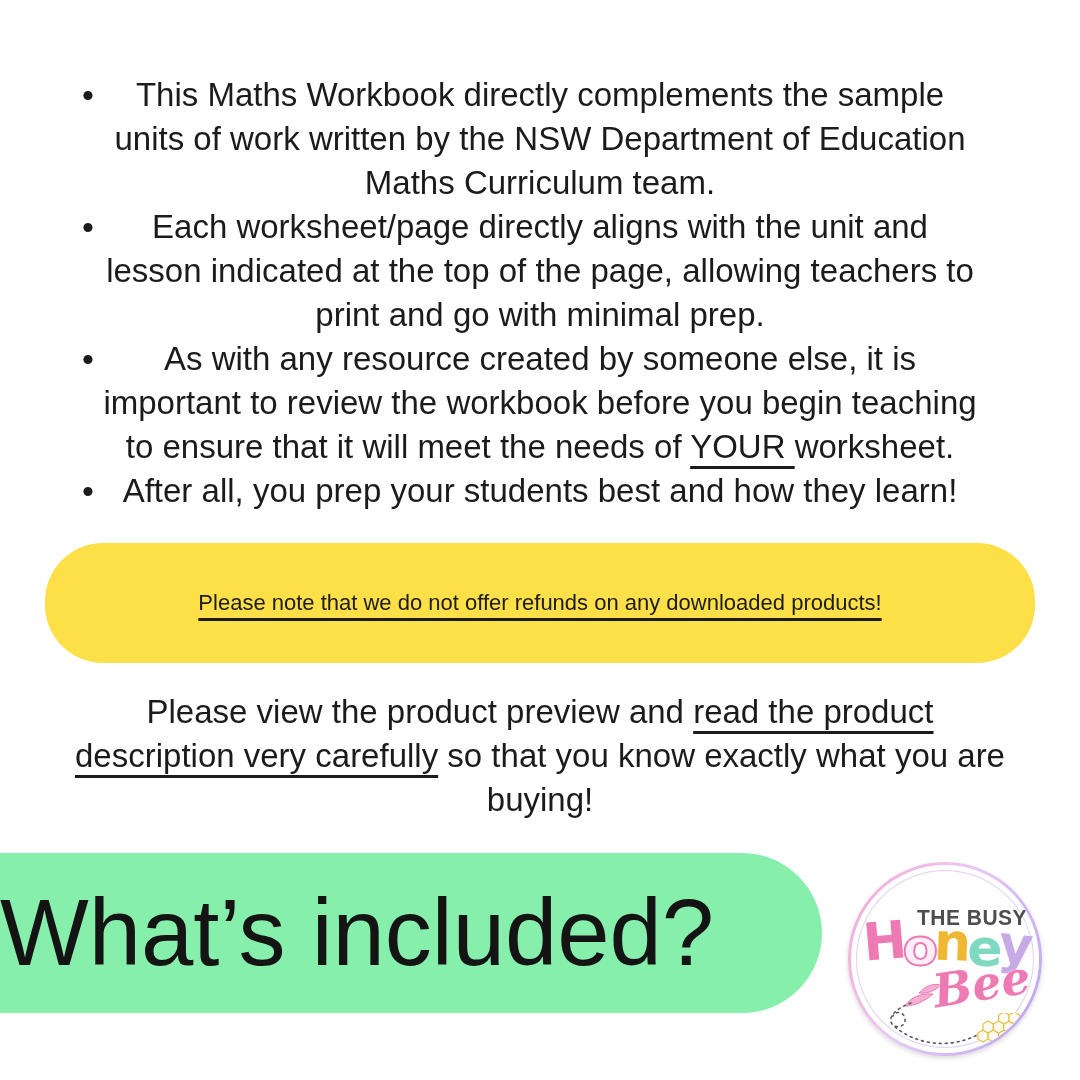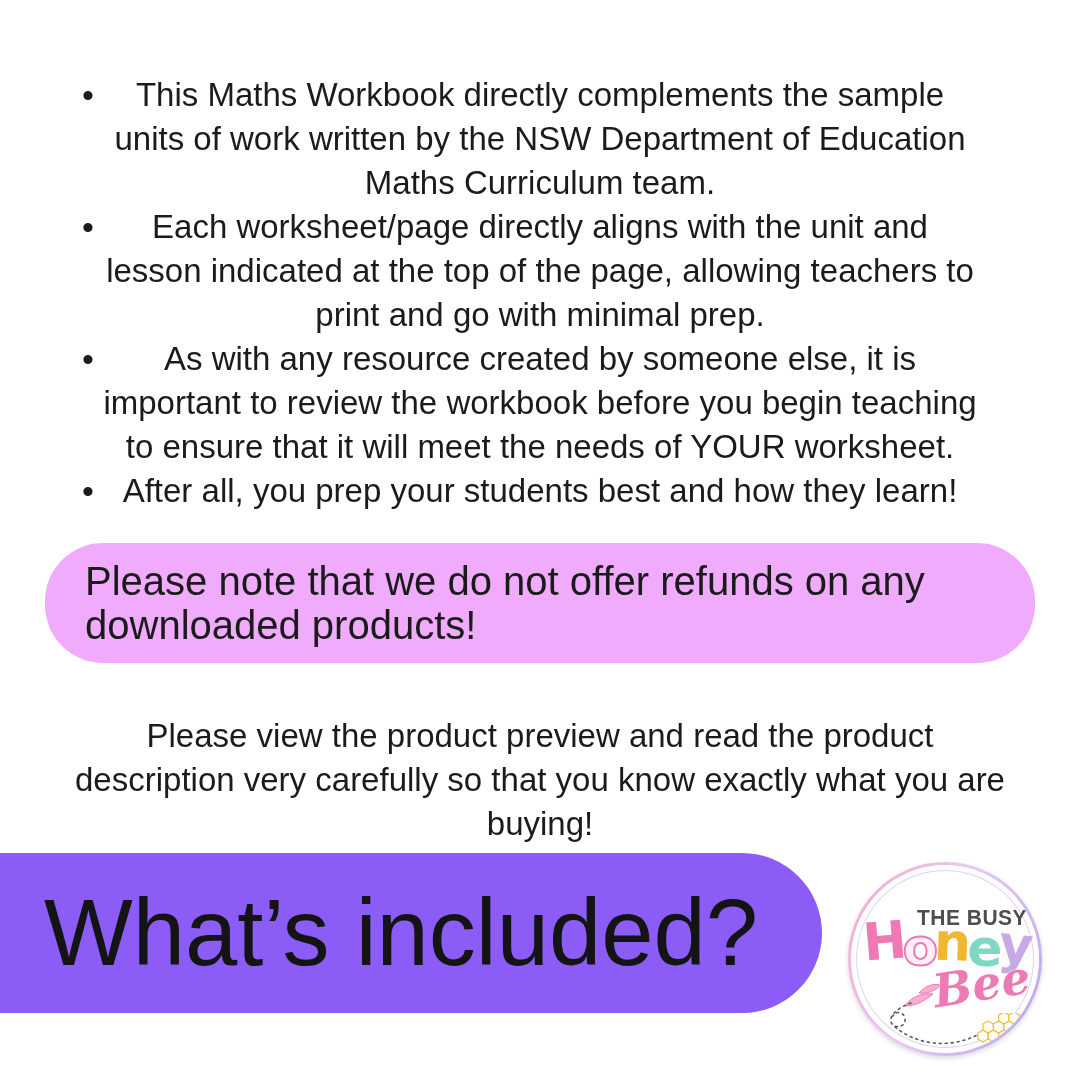--- a/index.html
+++ b/index.html
@@ -25,57 +25,56 @@
     position: relative;
     text-align: center;
     padding: 0 42px;
   }
   .bullets .marker {
     position: absolute;
     left: 22px; top: 0;
     font-size: 34px;
   }
   .ul {
+    text-decoration: underline;
     text-decoration-thickness: 3px;
     text-underline-offset: 8px;
   }
 
   
   .note-box {
     position: absolute;
     left: 45px; top: 543px;
     width: 990px; height: 120px;
-    background: #f0abfc;
+    background: #fde047;
     border-radius: 58px;
     display: flex; align-items: center; justify-content: center;
     text-align: left;
-    font-size: 40px;
+    font-size: 22px;
     line-height: 44px;
     padding: 0 40px;
   }
 
   
   .preview-para {
     position: absolute;
     top: 690px; left: 70px; right: 70px;
     text-align: center;
     font-size: 33px;
     line-height: 44px;
-    margin-top: 24px;
   }
 
   
   .included-banner {
     position: absolute;
     left: 0; top: 853px;
     width: 822px; height: 160px;
-    background: #8b5cf6;
+    background: #86efac;
     border-radius: 0 84px 84px 0;
     display: flex; align-items: center;
-    padding-left: 44px;
   }
   .included-banner .title {
     font-size: 94px;
     letter-spacing: 0px;
     color: #141414;
     white-space: nowrap;
   }
 
   
   .logo {

